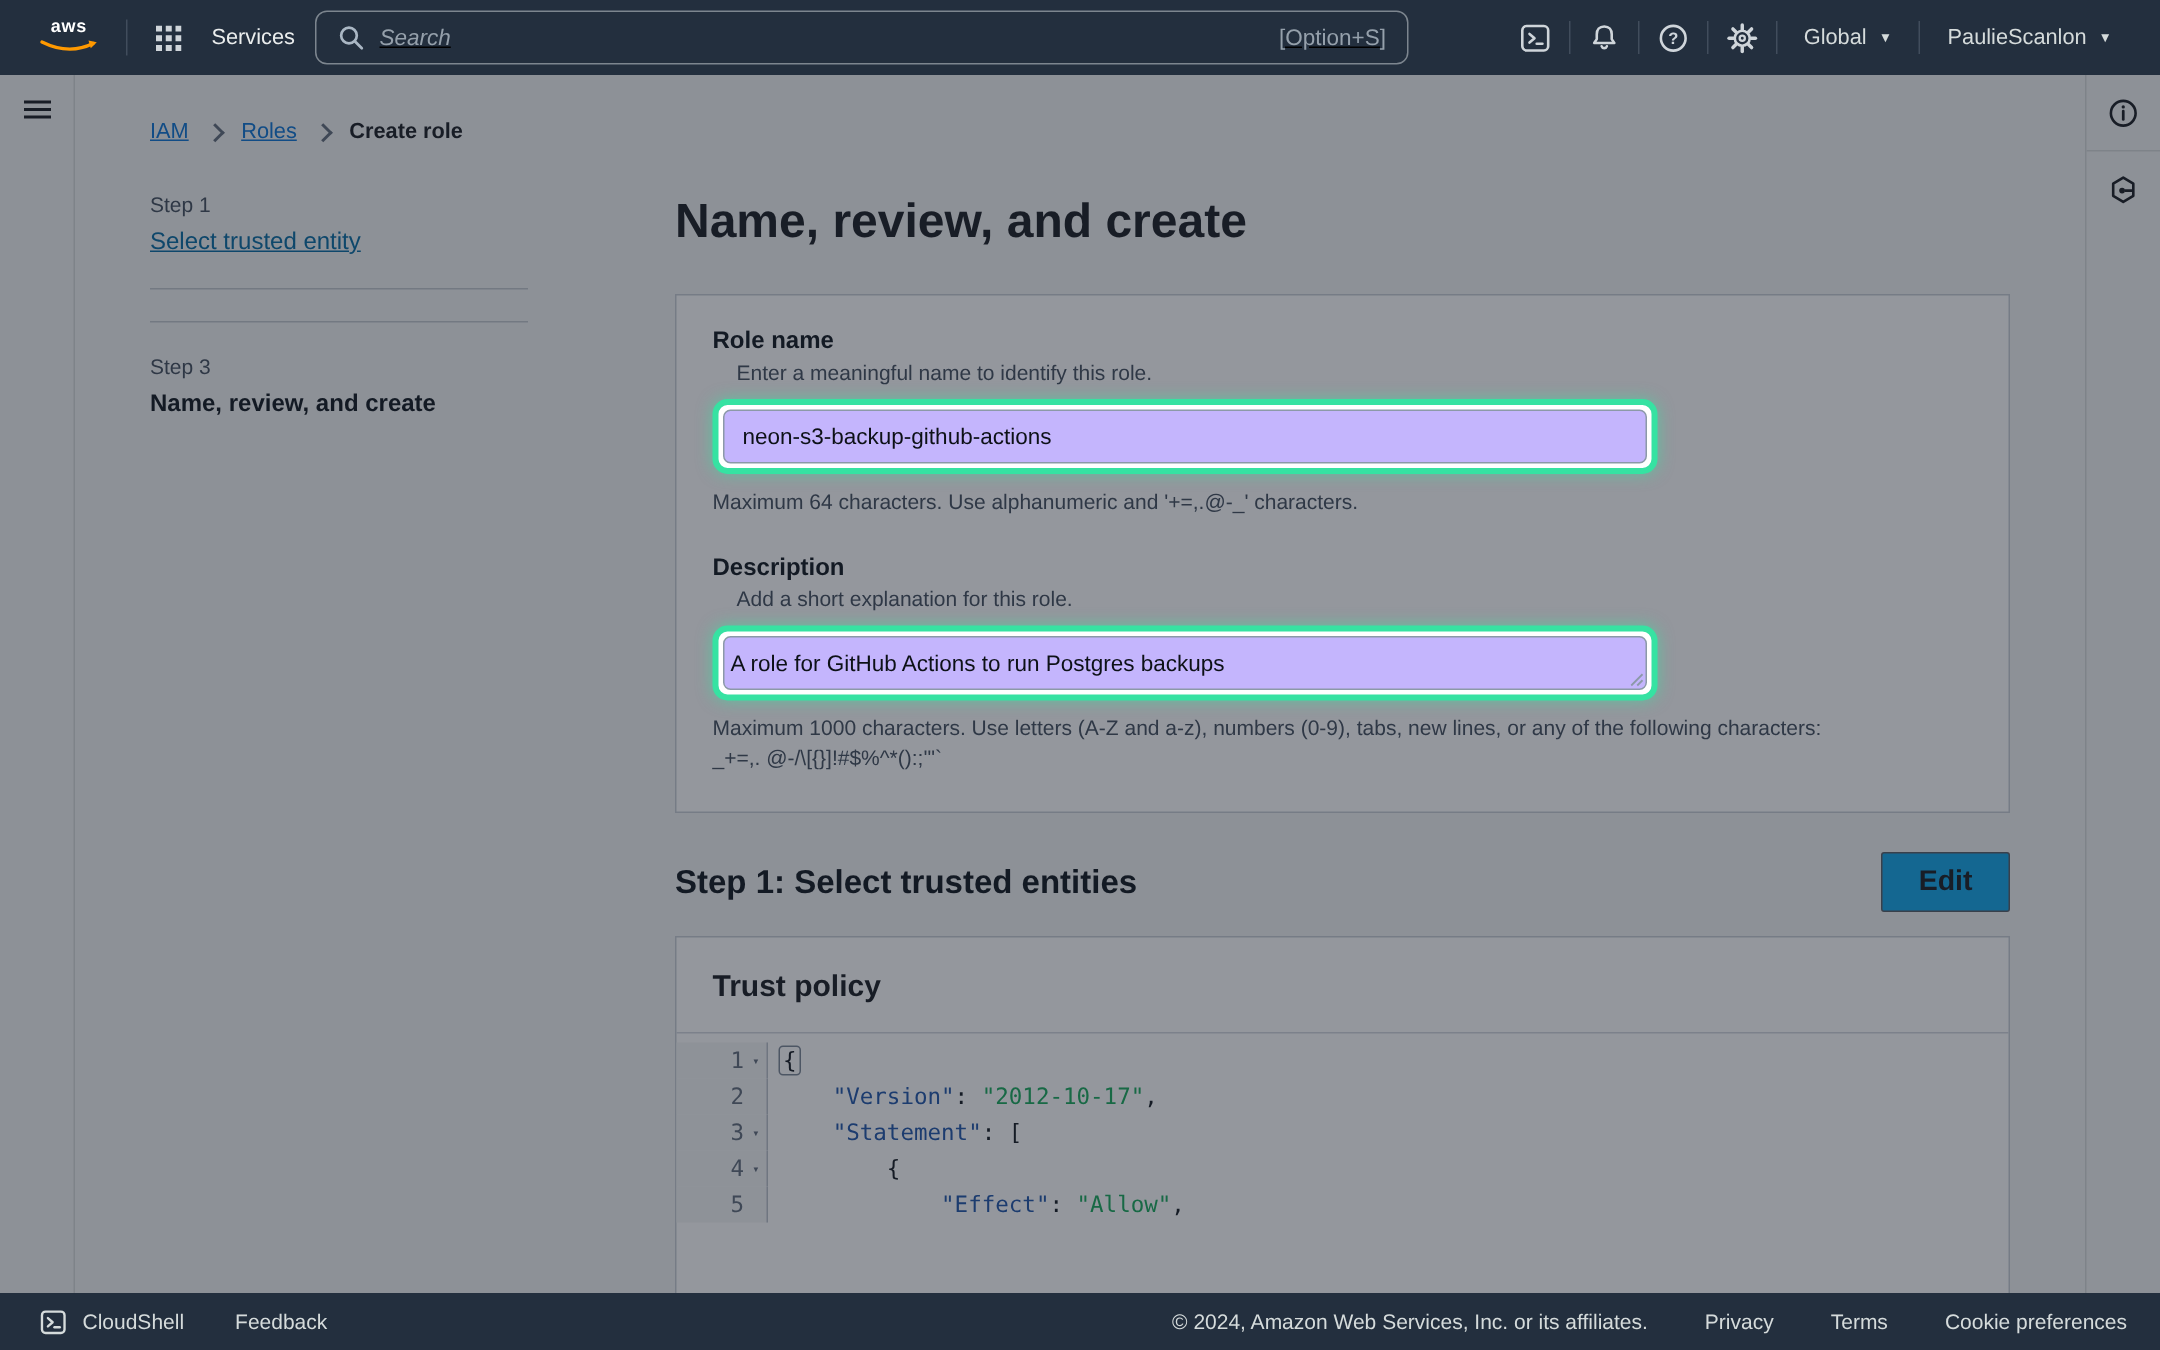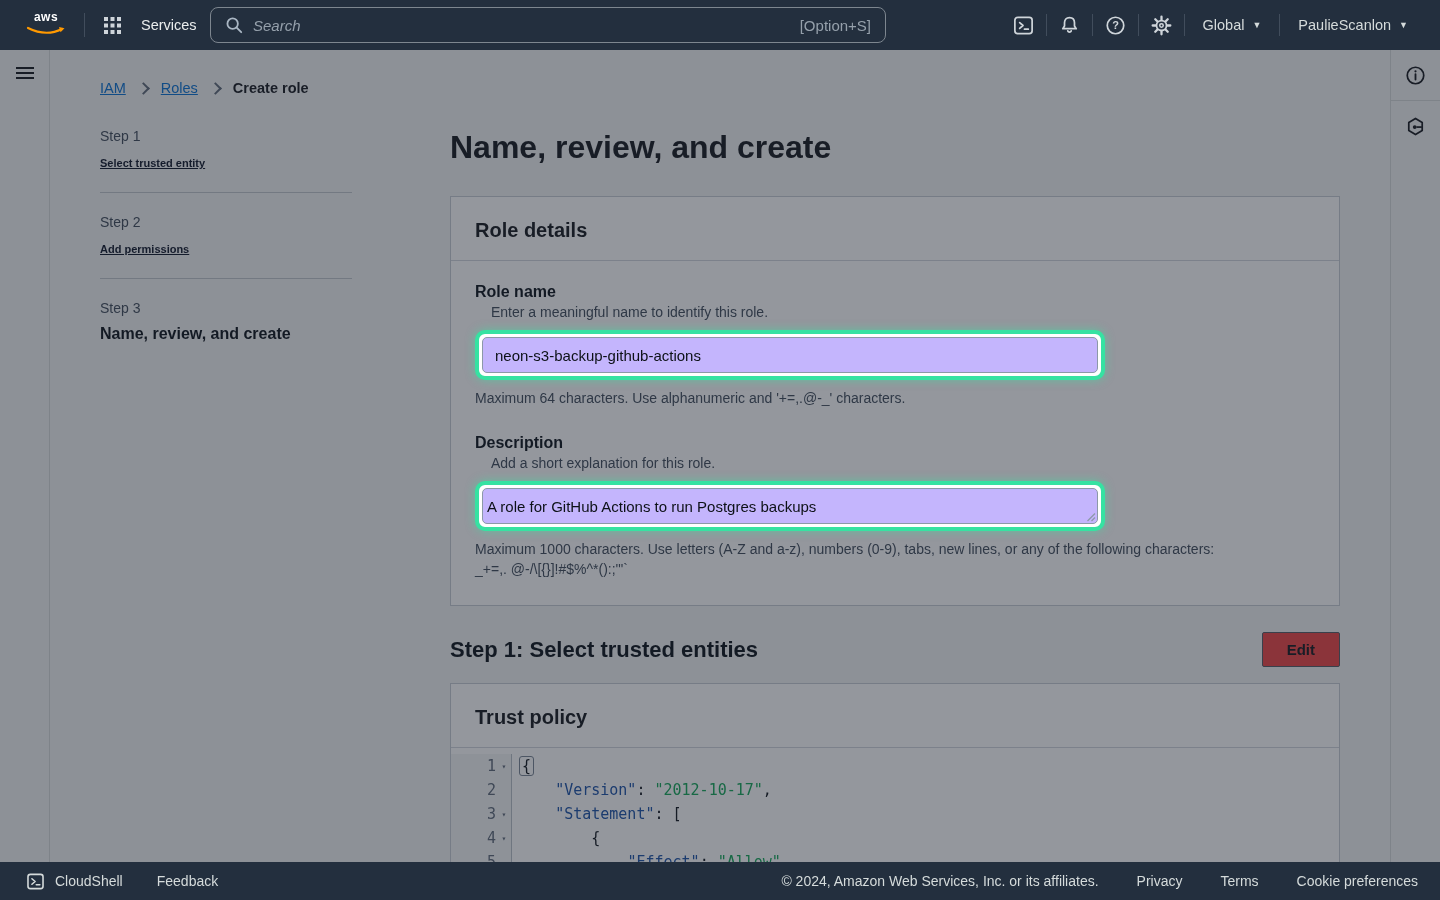--- a/index.html
+++ b/index.html
@@ -6,23 +6,23 @@
   .frame{position:relative;width:1440px;height:900px;overflow:hidden;background:#f2f3f3;
          font-family:"Liberation Sans",sans-serif;-webkit-font-smoothing:antialiased;}
 
   
   .topbar{position:absolute;left:0;top:0;right:0;height:50px;background:#232f3e;z-index:70;}
   .tb-logo{position:absolute;left:26px;top:9px;display:flex;flex-direction:column;align-items:center;cursor:pointer;}
   .tb-logo .aws-word{color:#fff;font-weight:700;font-size:12px;line-height:17px;letter-spacing:.5px;}
   .tb-div{position:absolute;left:84px;top:13px;width:1px;height:24px;background:#414d5c;}
   .tb-services{position:absolute;left:104px;top:0;height:50px;display:flex;align-items:center;gap:20px;
                color:#eaeded;font-size:14.5px;cursor:pointer;}
-  .search-box{position:absolute;left:210px;top:7px;width:676px;height:36px;background:#232f3e;
+  .search-box{position:absolute;left:210px;top:7px;width:729px;height:36px;background:#232f3e;
               border:1px solid #7d868f;border-radius:8px;display:flex;align-items:center;
-              padding:0 14px;box-sizing:border-box;cursor:text;}
+              padding:0 14px;box-sizing:border-box;cursor:text;text-decoration:underline;}
   .search-ph{flex:1;margin-left:10px;font-style:italic;color:#95a0ab;font-size:15px;}
   .search-sc{color:#95a0ab;font-size:15px;}
   .tb-right{position:absolute;right:0;top:0;height:50px;display:flex;align-items:center;padding-right:14px;}
   .tb-icon-btn{width:45px;height:50px;display:flex;align-items:center;justify-content:center;cursor:pointer;}
   .tb-sep{width:1px;height:22px;background:#414d5c;}
   .tb-text-btn{display:flex;align-items:center;gap:8px;color:#d5dbdb;font-size:14.5px;height:50px;
                padding:0 18px;cursor:pointer;white-space:nowrap;}
   .caret{font-size:9px;color:#d5dbdb;line-height:1;}
 
   
@@ -36,21 +36,21 @@
   
   .breadcrumb{position:absolute;left:100px;top:30px;display:flex;align-items:center;font-size:14.5px;}
   .bc-link{color:#0972d3;text-decoration:underline;cursor:pointer;}
   .bc-chev{width:7px;height:7px;border-top:2px solid #5f6b7a;border-right:2px solid #5f6b7a;
            transform:rotate(45deg);margin:0 13px;}
   .bc-current{color:#16191f;font-weight:600;}
 
   
   .steps{position:absolute;left:100px;top:78px;width:252px;}
   .step-num{font-size:14px;color:#414d5c;margin-bottom:9px;}
-  .step-link{display:inline-block;font-size:11px;color:#0f172a;text-decoration:underline;cursor:pointer;font-weight:bold;}
+  .step-link{display:inline-block;font-size:16px;color:#0369a1;text-decoration:underline;cursor:pointer;}
   .step-current{font-size:16px;color:#0d141c;font-weight:700;}
   .step-divider{border:none;border-top:1px solid #c1c7cd;margin:21px 0;}
 
   
   .main-col{position:absolute;left:450px;top:74px;width:890px;}
   h1.page-title{margin:0;font-size:32px;line-height:46px;font-weight:600;color:#16191f;}
   .card{background:#fff;border:1px solid #c6cdd4;margin-top:26px;}
   .card-header{padding:22px 24px 18px;border-bottom:1px solid #d1d6dd;font-size:20px;font-weight:700;color:#16191f;}
   .card-body{padding:22px 24px 26px;}
   .field-label{font-size:16px;font-weight:700;color:#0d141c;margin:0 0 3px;}
@@ -62,22 +62,22 @@
   .field-ring input,.field-ring textarea{display:block;width:100%;box-sizing:border-box;height:36px;
               border:1px solid #8c99a8;border-radius:5px;padding:0 12px;margin:0;
               font-family:"Liberation Sans",sans-serif;font-size:15px;font-weight:500;color:#0d1117;
               outline:none;background:#c4b5fd;resize:none;}
   .field-ring textarea{padding:8px 4px;line-height:20px;overflow:hidden;}
   .resize-grip{position:absolute;right:5px;bottom:5px;pointer-events:none;}
   .field-gap{height:26px;}
 
   .section-row{display:flex;justify-content:space-between;align-items:center;margin-top:26px;}
   h2.section-title{margin:0;font-size:22px;font-weight:700;color:#0d141c;}
-  .edit-btn{background:#ef4444;border:1px solid #545b64;border-radius:2px;padding:8px 24px;
-            font-family:"Liberation Sans",sans-serif;font-size:15px;font-weight:700;color:#16191f;cursor:pointer;}
+  .edit-btn{background:#0ea5e9;border:1px solid #545b64;border-radius:2px;padding:8px 24px;
+            font-family:"Liberation Sans",sans-serif;font-size:19px;font-weight:700;color:#16191f;cursor:pointer;}
 
   .trust-card{margin-top:16px;height:320px;}
   .code-area{padding-top:6px;}
   .code-row{display:flex;height:24px;align-items:center;font-family:"DejaVu Sans Mono",monospace;font-size:15px;}
   .gutter{width:60px;flex:none;align-self:stretch;display:flex;justify-content:flex-end;align-items:center;
           background:#f4f5f6;border-right:1px solid #b9c0c9;color:#5f6b7a;}
   .ln{padding-right:1px;}
   .fold{width:14px;font-size:8px;color:#5f6b7a;text-align:center;cursor:pointer;}
   .code-text{white-space:pre;padding-left:7px;color:#10161d;}
   .tok-k{color:#1d53a8;}
@@ -227,36 +227,31 @@
       <span class="bc-chev"></span>
       <span class="bc-current">Create role</span>
     </nav>
 
     <nav class="steps">
       <div class="step">
         <div class="step-num">Step 1</div>
         <a class="step-link">Select trusted entity</a>
       </div>
       <hr class="step-divider">
-      <div class="step">
-        <div class="step-num">Step 2</div>
-        <a class="step-link">Add permissions</a>
-      </div>
       <hr class="step-divider">
       <div class="step">
         <div class="step-num">Step 3</div>
         <div class="step-current">Name, review, and create</div>
       </div>
     </nav>
 
     <div class="main-col">
       <h1 class="page-title">Name, review, and create</h1>
 
       <section class="card">
-        <div class="card-header">Role details</div>
         <div class="card-body">
 
           <div class="field-label">Role name</div>
           <div class="field-desc">Enter a meaningful name to identify this role.</div>
           <div class="field-ring">
             <input type="text" value="neon-s3-backup-github-actions" style="">
           </div>
           <div class="field-hint">Maximum 64 characters. Use alphanumeric and '+=,.@-_' characters.</div>
 
           <div class="field-gap"></div>

